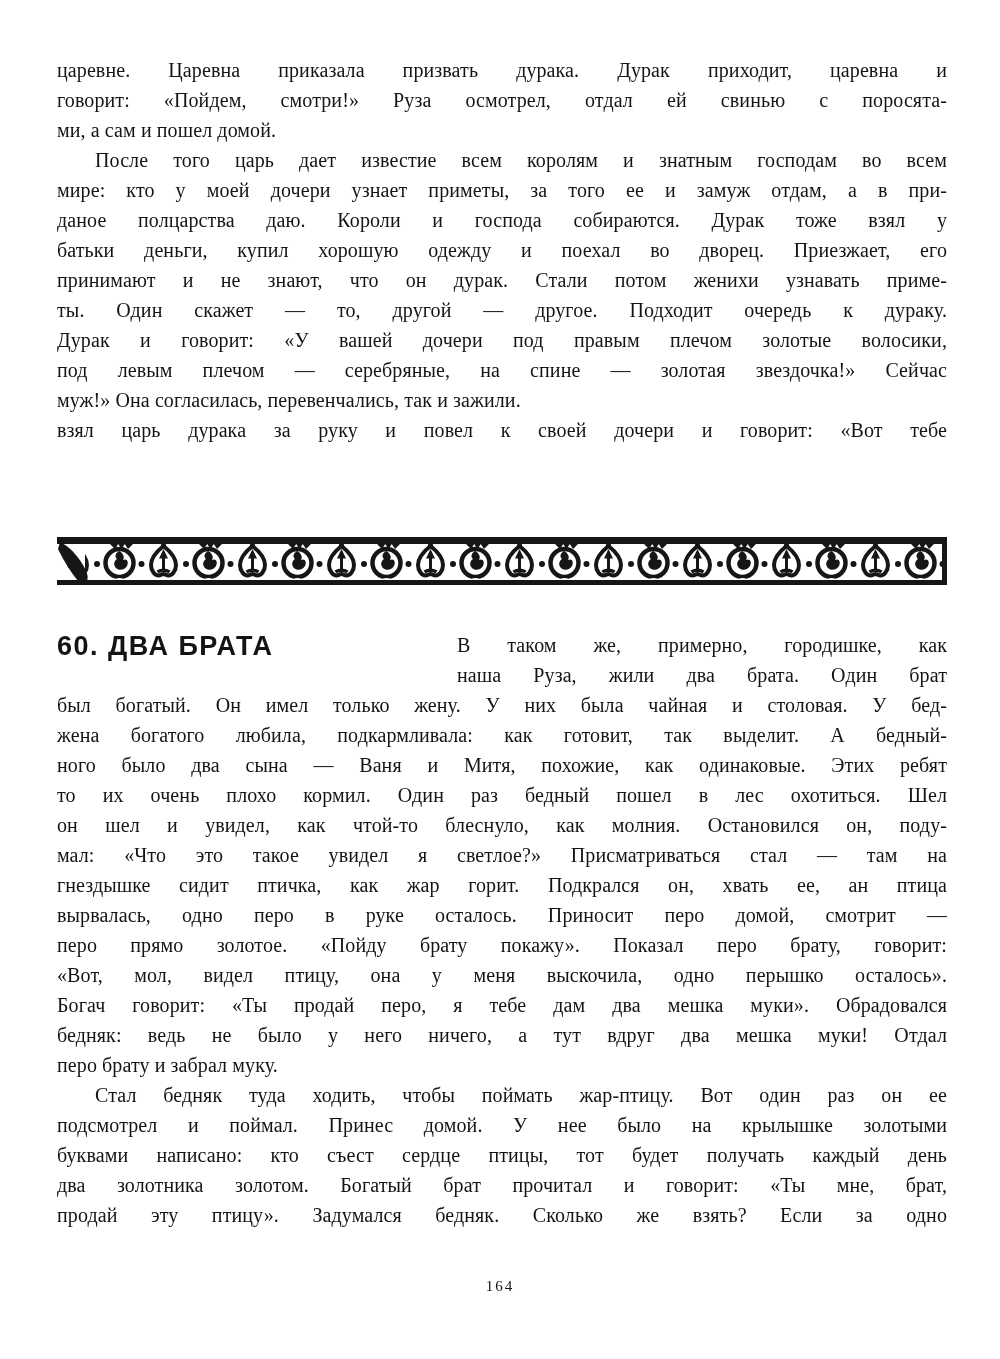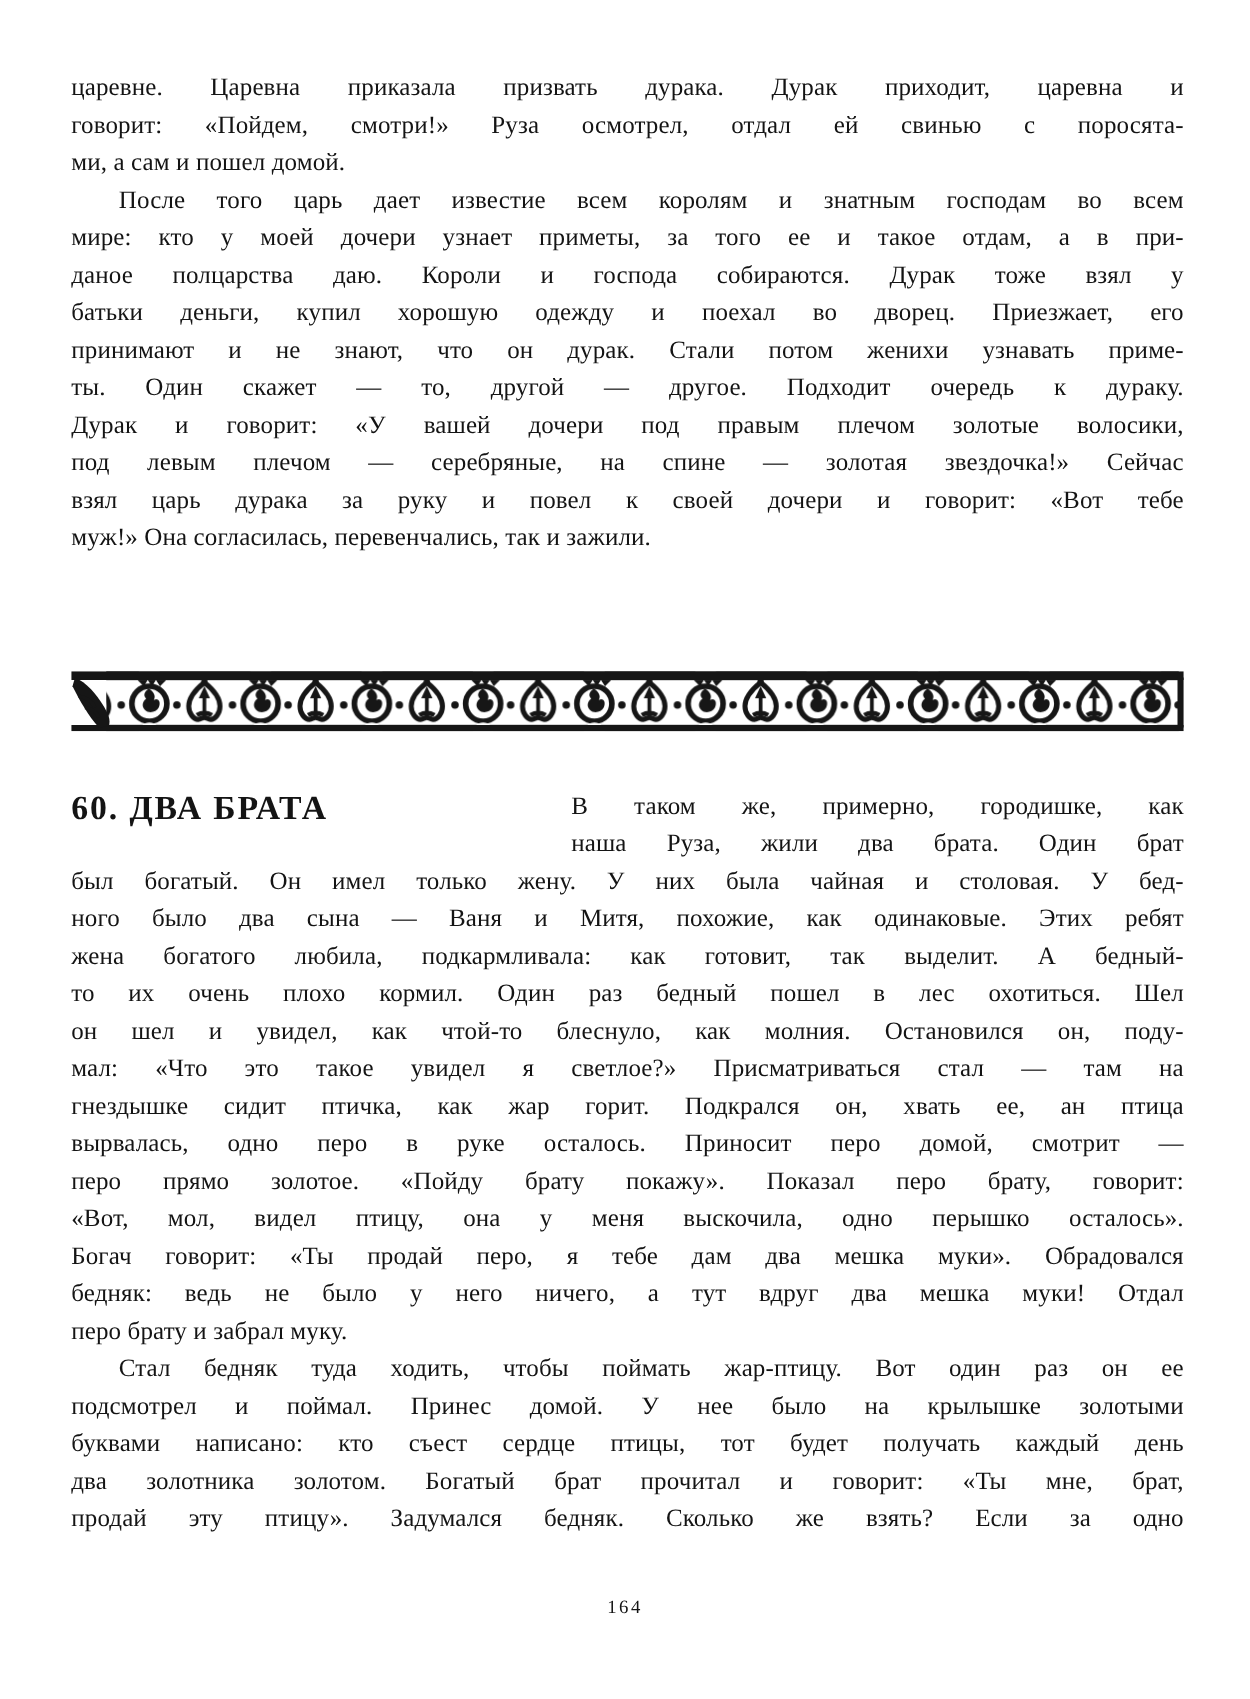--- a/index.html
+++ b/index.html
@@ -31,21 +31,21 @@
   .line.lastline { text-align-last: left; }
   .line.indent { padding-left: 38px; }
   .head-row { display: flex; align-items: flex-start; }
   .tale-heading {
     flex: none;
     width: 400px;
     font-weight: 700;
     font-size: 27px;
     line-height: 32px;
     letter-spacing: 1.5px;
-    font-family: Liberation Serif, serif;
+    font-family: Liberation Sans, sans-serif;
   }
   .intro-col { flex: none; width: 490px; }
   .ornament-wrap {
     position: absolute;
     left: 57px;
     top: 537px;
     width: 890px;
     height: 48px;
   }
   .page-number {
@@ -61,29 +61,29 @@
 </head>
 <body>
 
 <div class="page">
 
   <div class="textblock tb-prev">
     <div class="line">царевне. Царевна приказала призвать дурака. Дурак приходит, царевна и</div>
     <div class="line">говорит: «Пойдем, смотри!» Руза осмотрел, отдал ей свинью с поросята-</div>
     <div class="line lastline">ми, а сам и пошел домой.</div>
     <div class="line indent">После того царь дает известие всем королям и знатным господам во всем</div>
-    <div class="line">мире: кто у моей дочери узнает приметы, за того ее и такое отдам, а в при-</div>
+    <div class="line">мире: кто у моей дочери узнает приметы, за того ее и замуж отдам, а в при-</div>
     <div class="line">даное полцарства даю. Короли и господа собираются. Дурак тоже взял у</div>
     <div class="line">батьки деньги, купил хорошую одежду и поехал во дворец. Приезжает, его</div>
     <div class="line">принимают и не знают, что он дурак. Стали потом женихи узнавать приме-</div>
     <div class="line">ты. Один скажет — то, другой — другое. Подходит очередь к дураку.</div>
     <div class="line">Дурак и говорит: «У вашей дочери под правым плечом золотые волосики,</div>
     <div class="line">под левым плечом — серебряные, на спине — золотая звездочка!» Сейчас</div>
+    <div class="line lastline">муж!» Она согласилась, перевенчались, так и зажили.</div>
     <div class="line">взял царь дурака за руку и повел к своей дочери и говорит: «Вот тебе</div>
-    <div class="line lastline">муж!» Она согласилась, перевенчались, так и зажили.</div>
   </div>
 
   <div class="ornament-wrap">
     <svg width="890" height="48" viewBox="0 0 890 48" xmlns="http://www.w3.org/2000/svg">
       <defs>
         <pattern id="orn" x="40" y="0" width="89" height="48" patternUnits="userSpaceOnUse">
           <rect width="89" height="48" fill="#ffffff"></rect>
           <rect width="89" height="7" fill="#161616"></rect>
           <rect y="43" width="89" height="5" fill="#161616"></rect>
           <circle cx="0" cy="27" r="3" fill="#161616"></circle>
@@ -110,22 +110,22 @@
 
   <div class="textblock tb-tale">
     <div class="head-row">
       <div class="tale-heading">60. ДВА БРАТА</div>
       <div class="intro-col">
         <div class="line">В таком же, примерно, городишке, как</div>
         <div class="line">наша Руза, жили два брата. Один брат</div>
       </div>
     </div>
     <div class="line">был богатый. Он имел только жену. У них была чайная и столовая. У бед-</div>
+    <div class="line">жена богатого любила, подкармливала: как готовит, так выделит. А бедный-</div>
     <div class="line">ного было два сына — Ваня и Митя, похожие, как одинаковые. Этих ребят</div>
-    <div class="line">жена богатого любила, подкармливала: как готовит, так выделит. А бедный-</div>
     <div class="line">то их очень плохо кормил. Один раз бедный пошел в лес охотиться. Шел</div>
     <div class="line">он шел и увидел, как чтой-то блеснуло, как молния. Остановился он, поду-</div>
     <div class="line">мал: «Что это такое увидел я светлое?» Присматриваться стал — там на</div>
     <div class="line">гнездышке сидит птичка, как жар горит. Подкрался он, хвать ее, ан птица</div>
     <div class="line">вырвалась, одно перо в руке осталось. Приносит перо домой, смотрит —</div>
     <div class="line">перо прямо золотое. «Пойду брату покажу». Показал перо брату, говорит:</div>
     <div class="line">«Вот, мол, видел птицу, она у меня выскочила, одно перышко осталось».</div>
     <div class="line">Богач говорит: «Ты продай перо, я тебе дам два мешка муки». Обрадовался</div>
     <div class="line">бедняк: ведь не было у него ничего, а тут вдруг два мешка муки! Отдал</div>
     <div class="line lastline">перо брату и забрал муку.</div>

